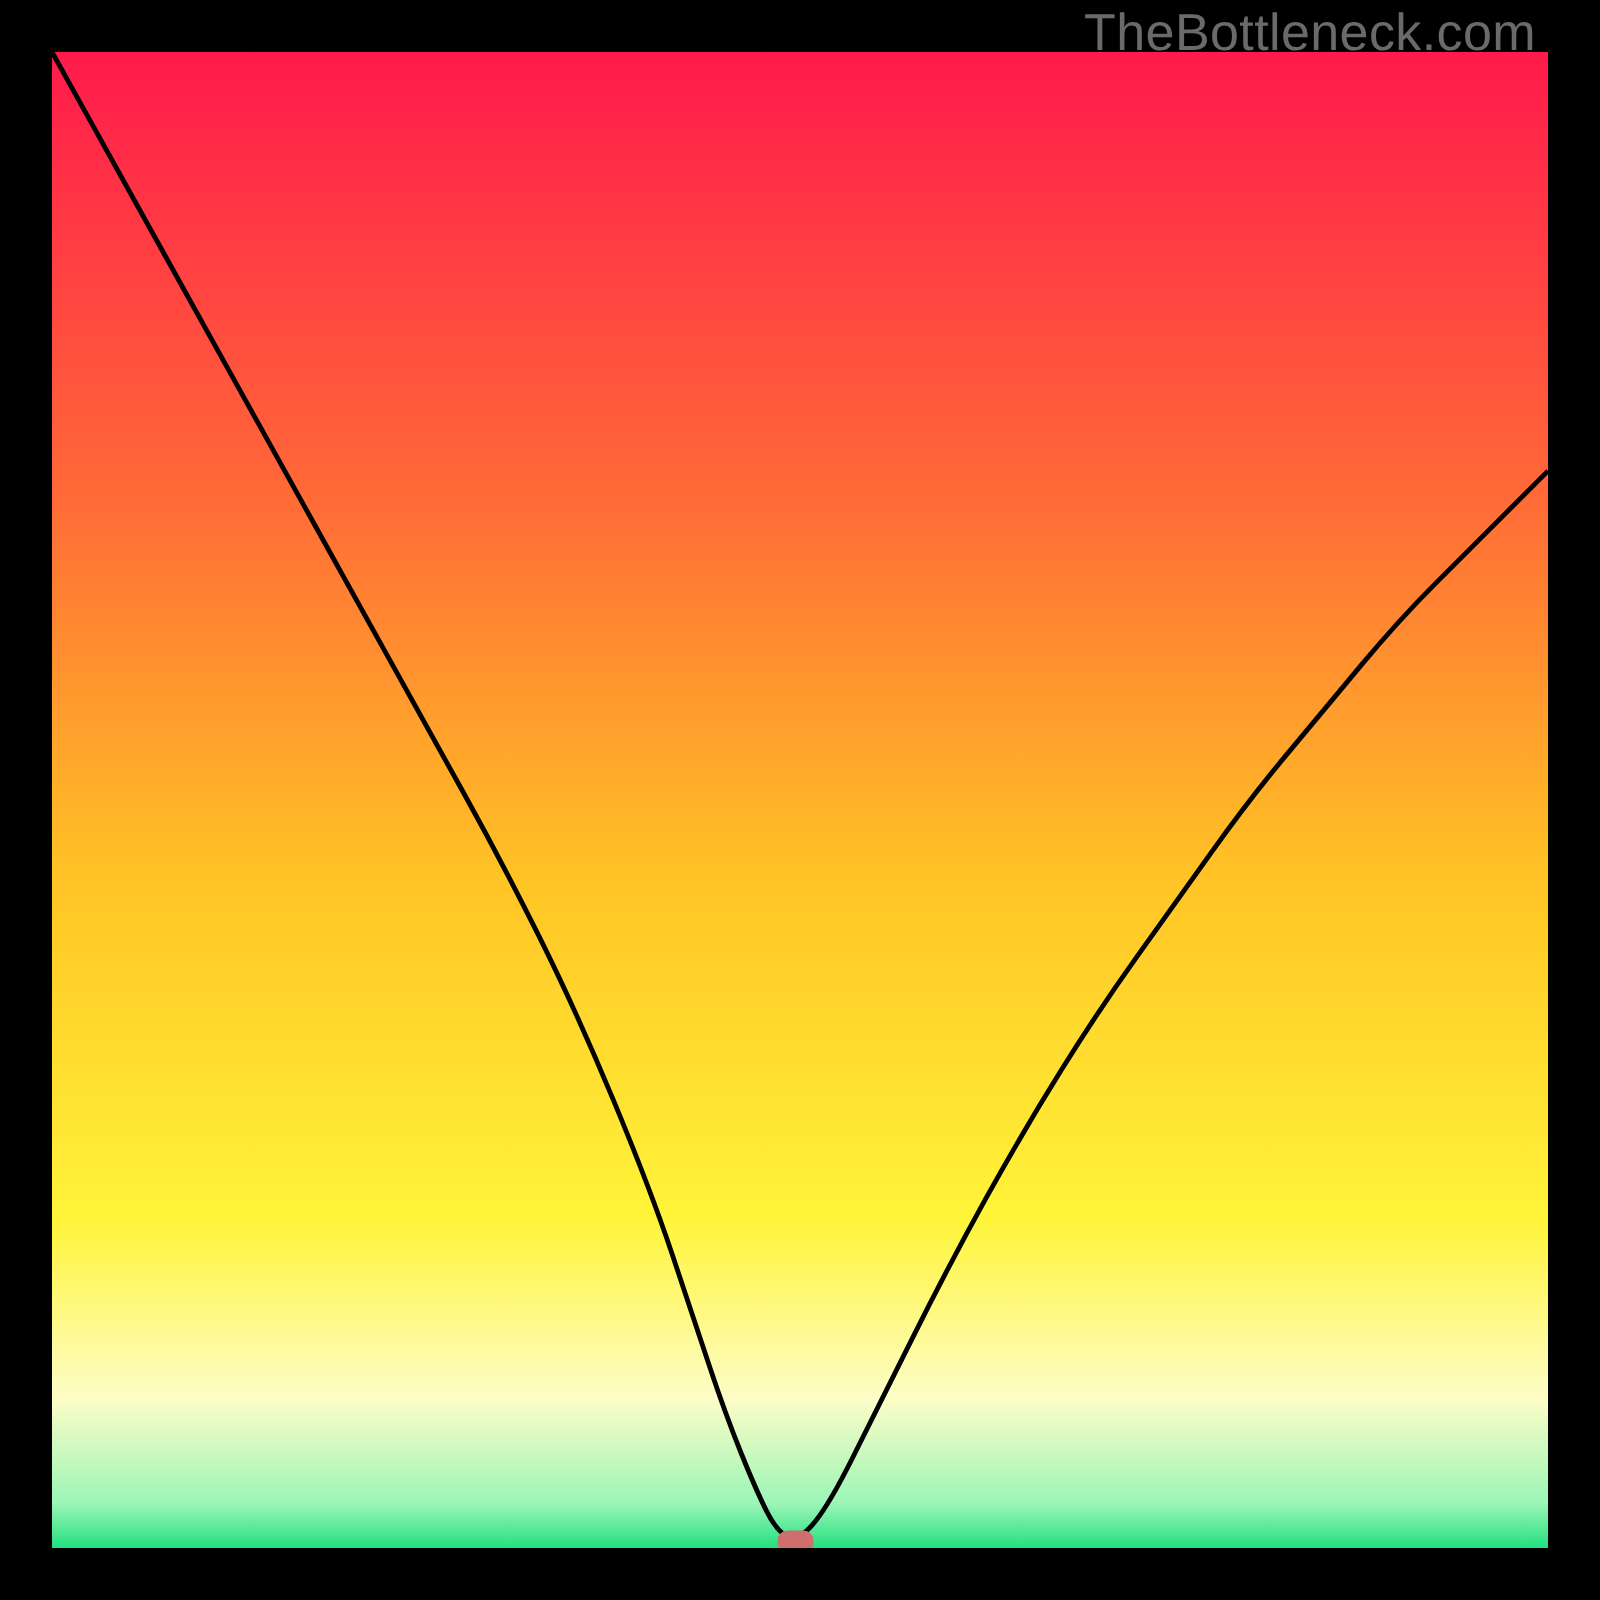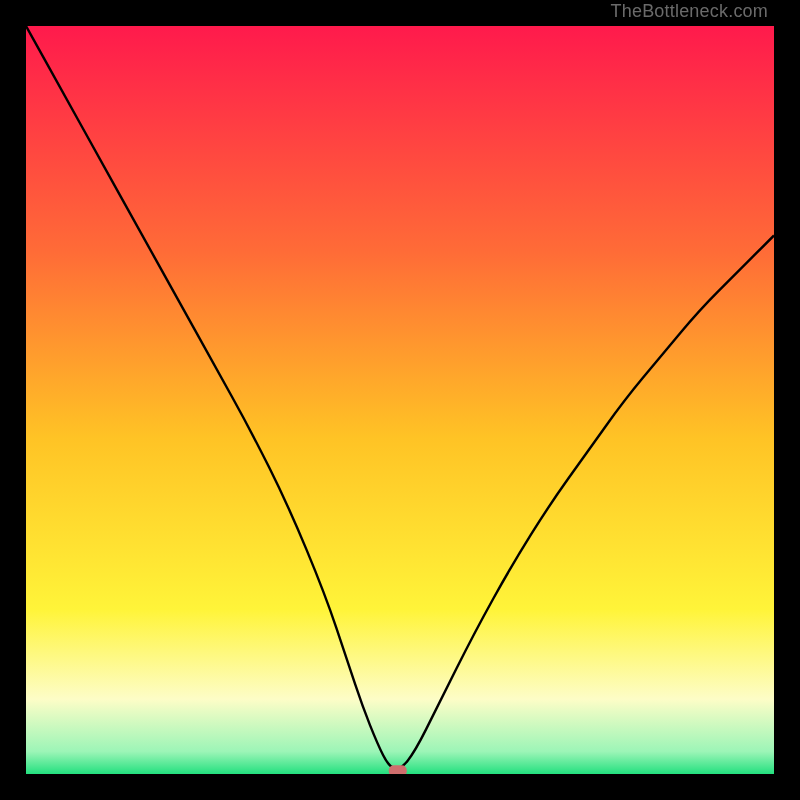--- a/index.html
+++ b/index.html
@@ -23,21 +23,21 @@
     top: 26px;
     width: 748px;
     height: 748px;
     
   }
   .watermark {
     position: absolute;
     top: 1px;
     right: 32px;
     color: #6a6a6a;
-    font-size: 18px;
+    font-size: 26px;
     font-weight: 500;
     letter-spacing: 0.2px;
   }
   svg { display: block; }
   .curve {
     fill: none;
     stroke: #000;
     stroke-width: 2.4;
   }
   .marker {

